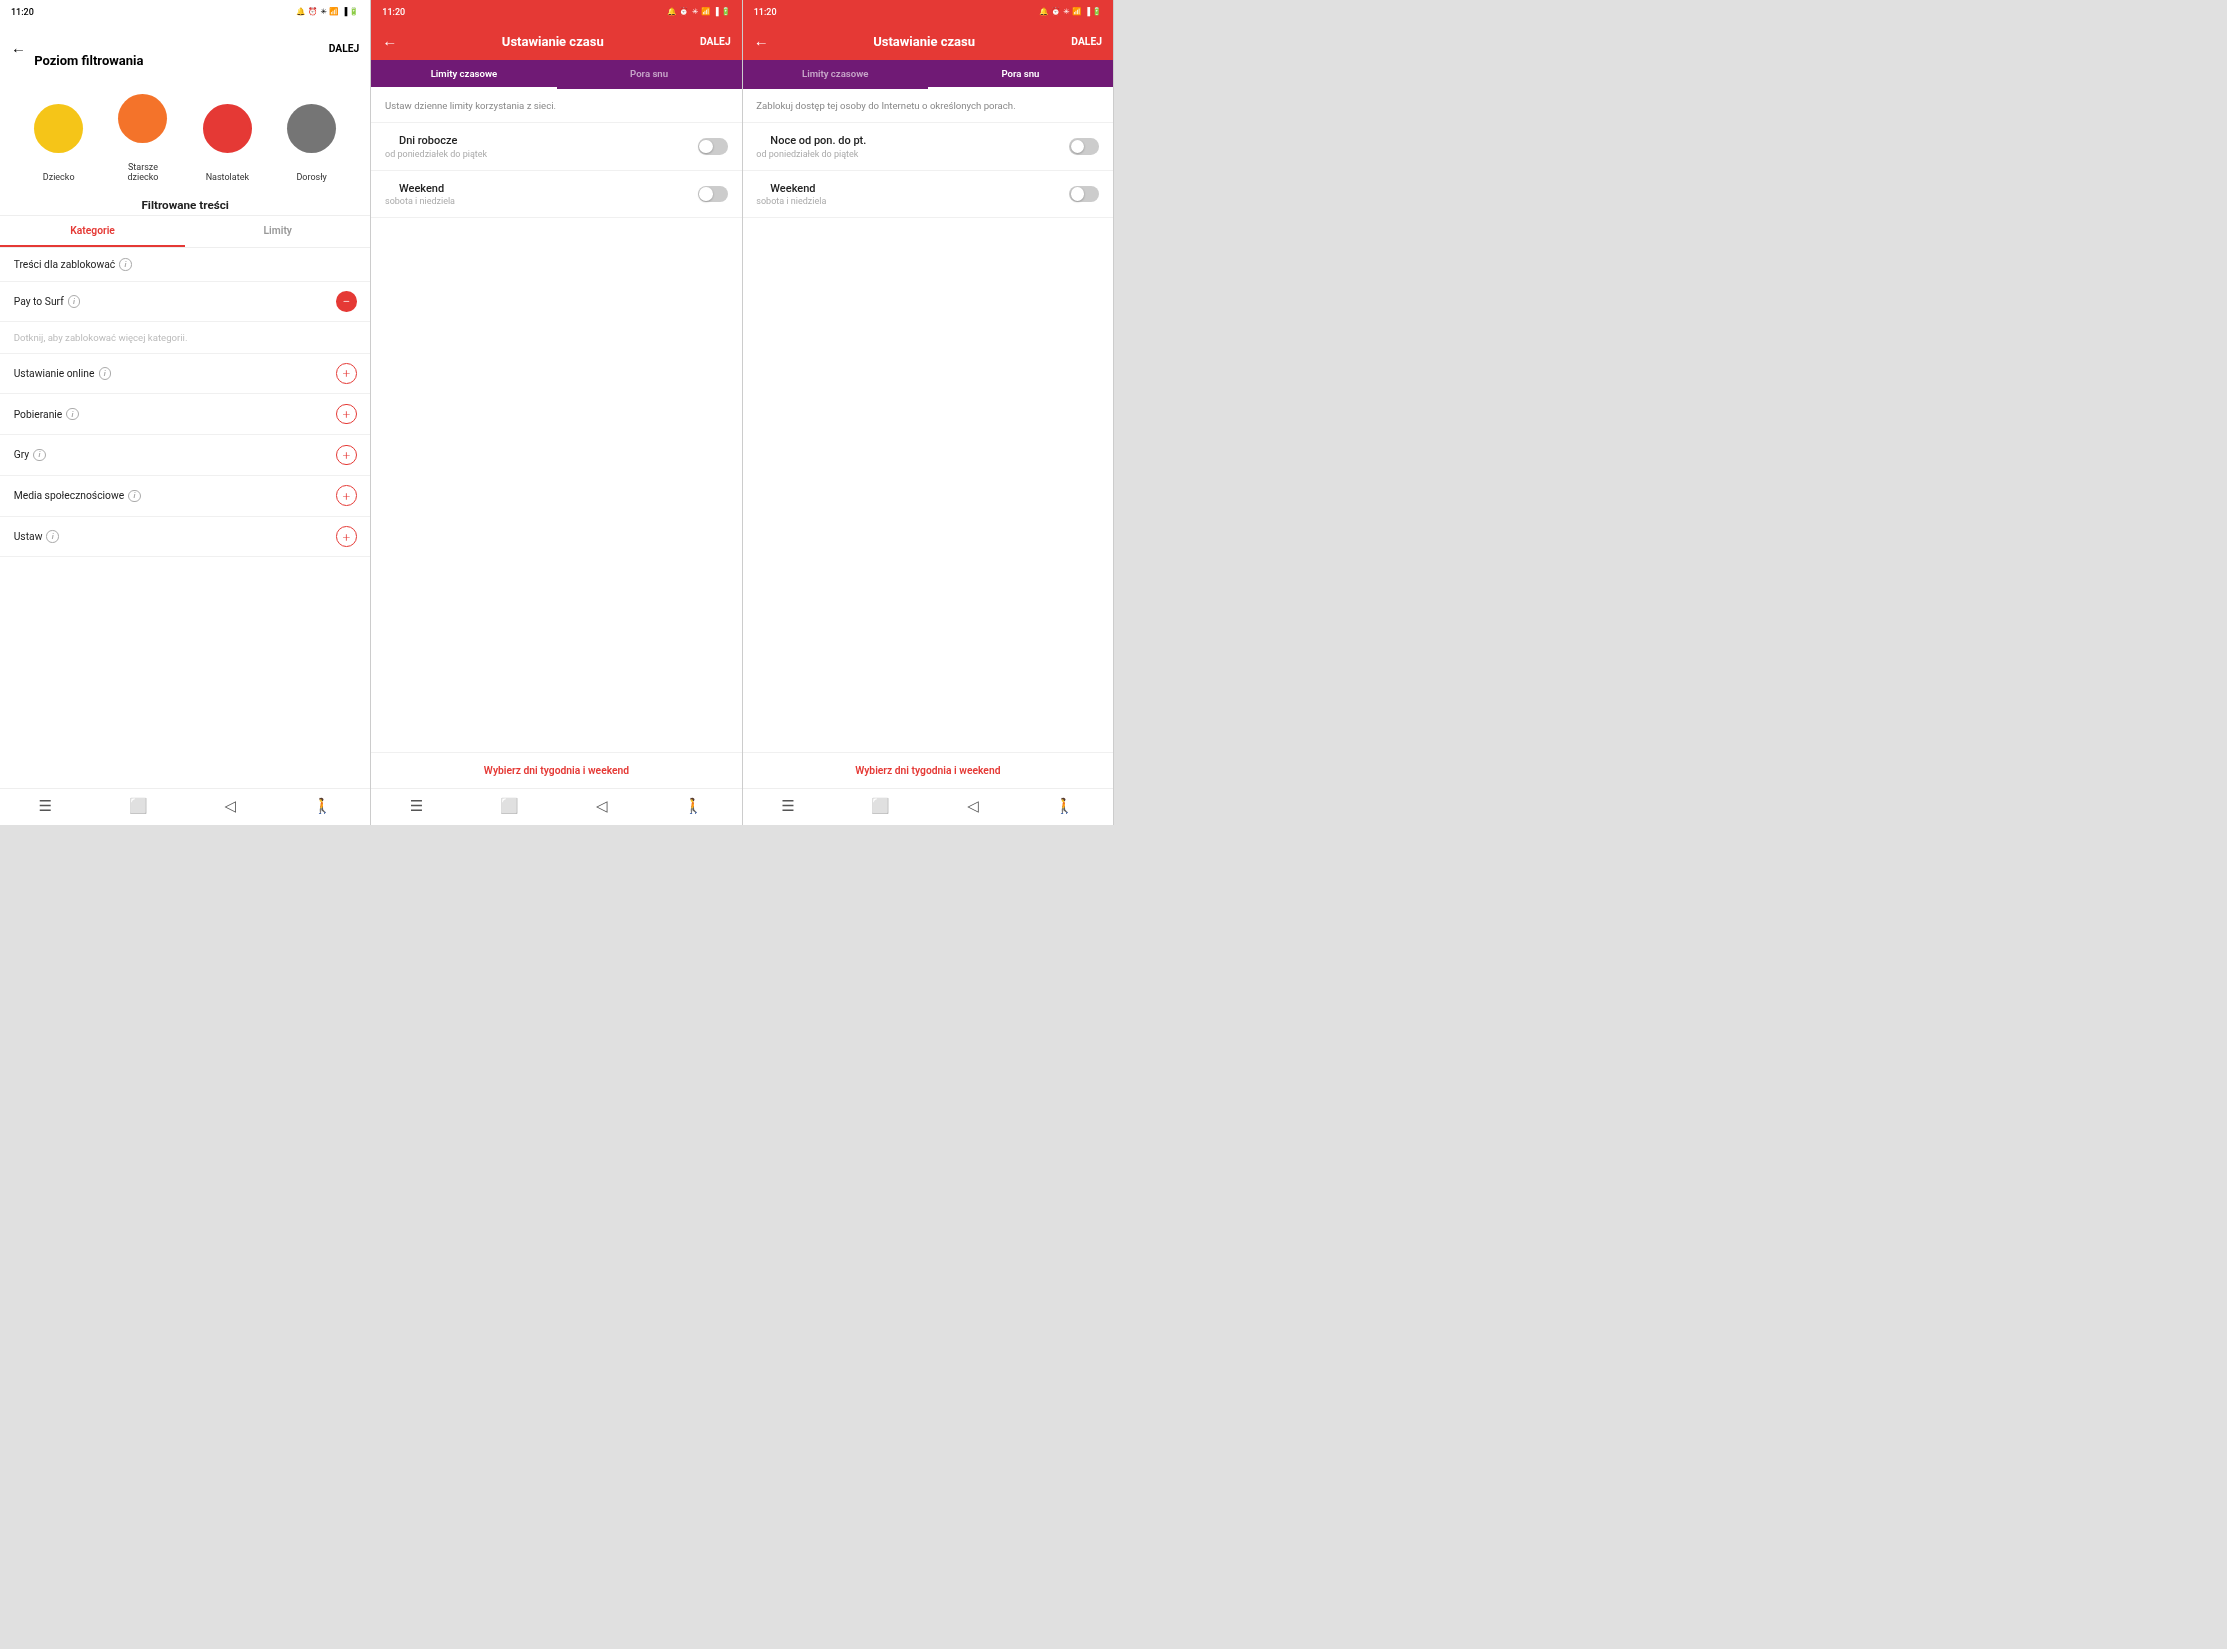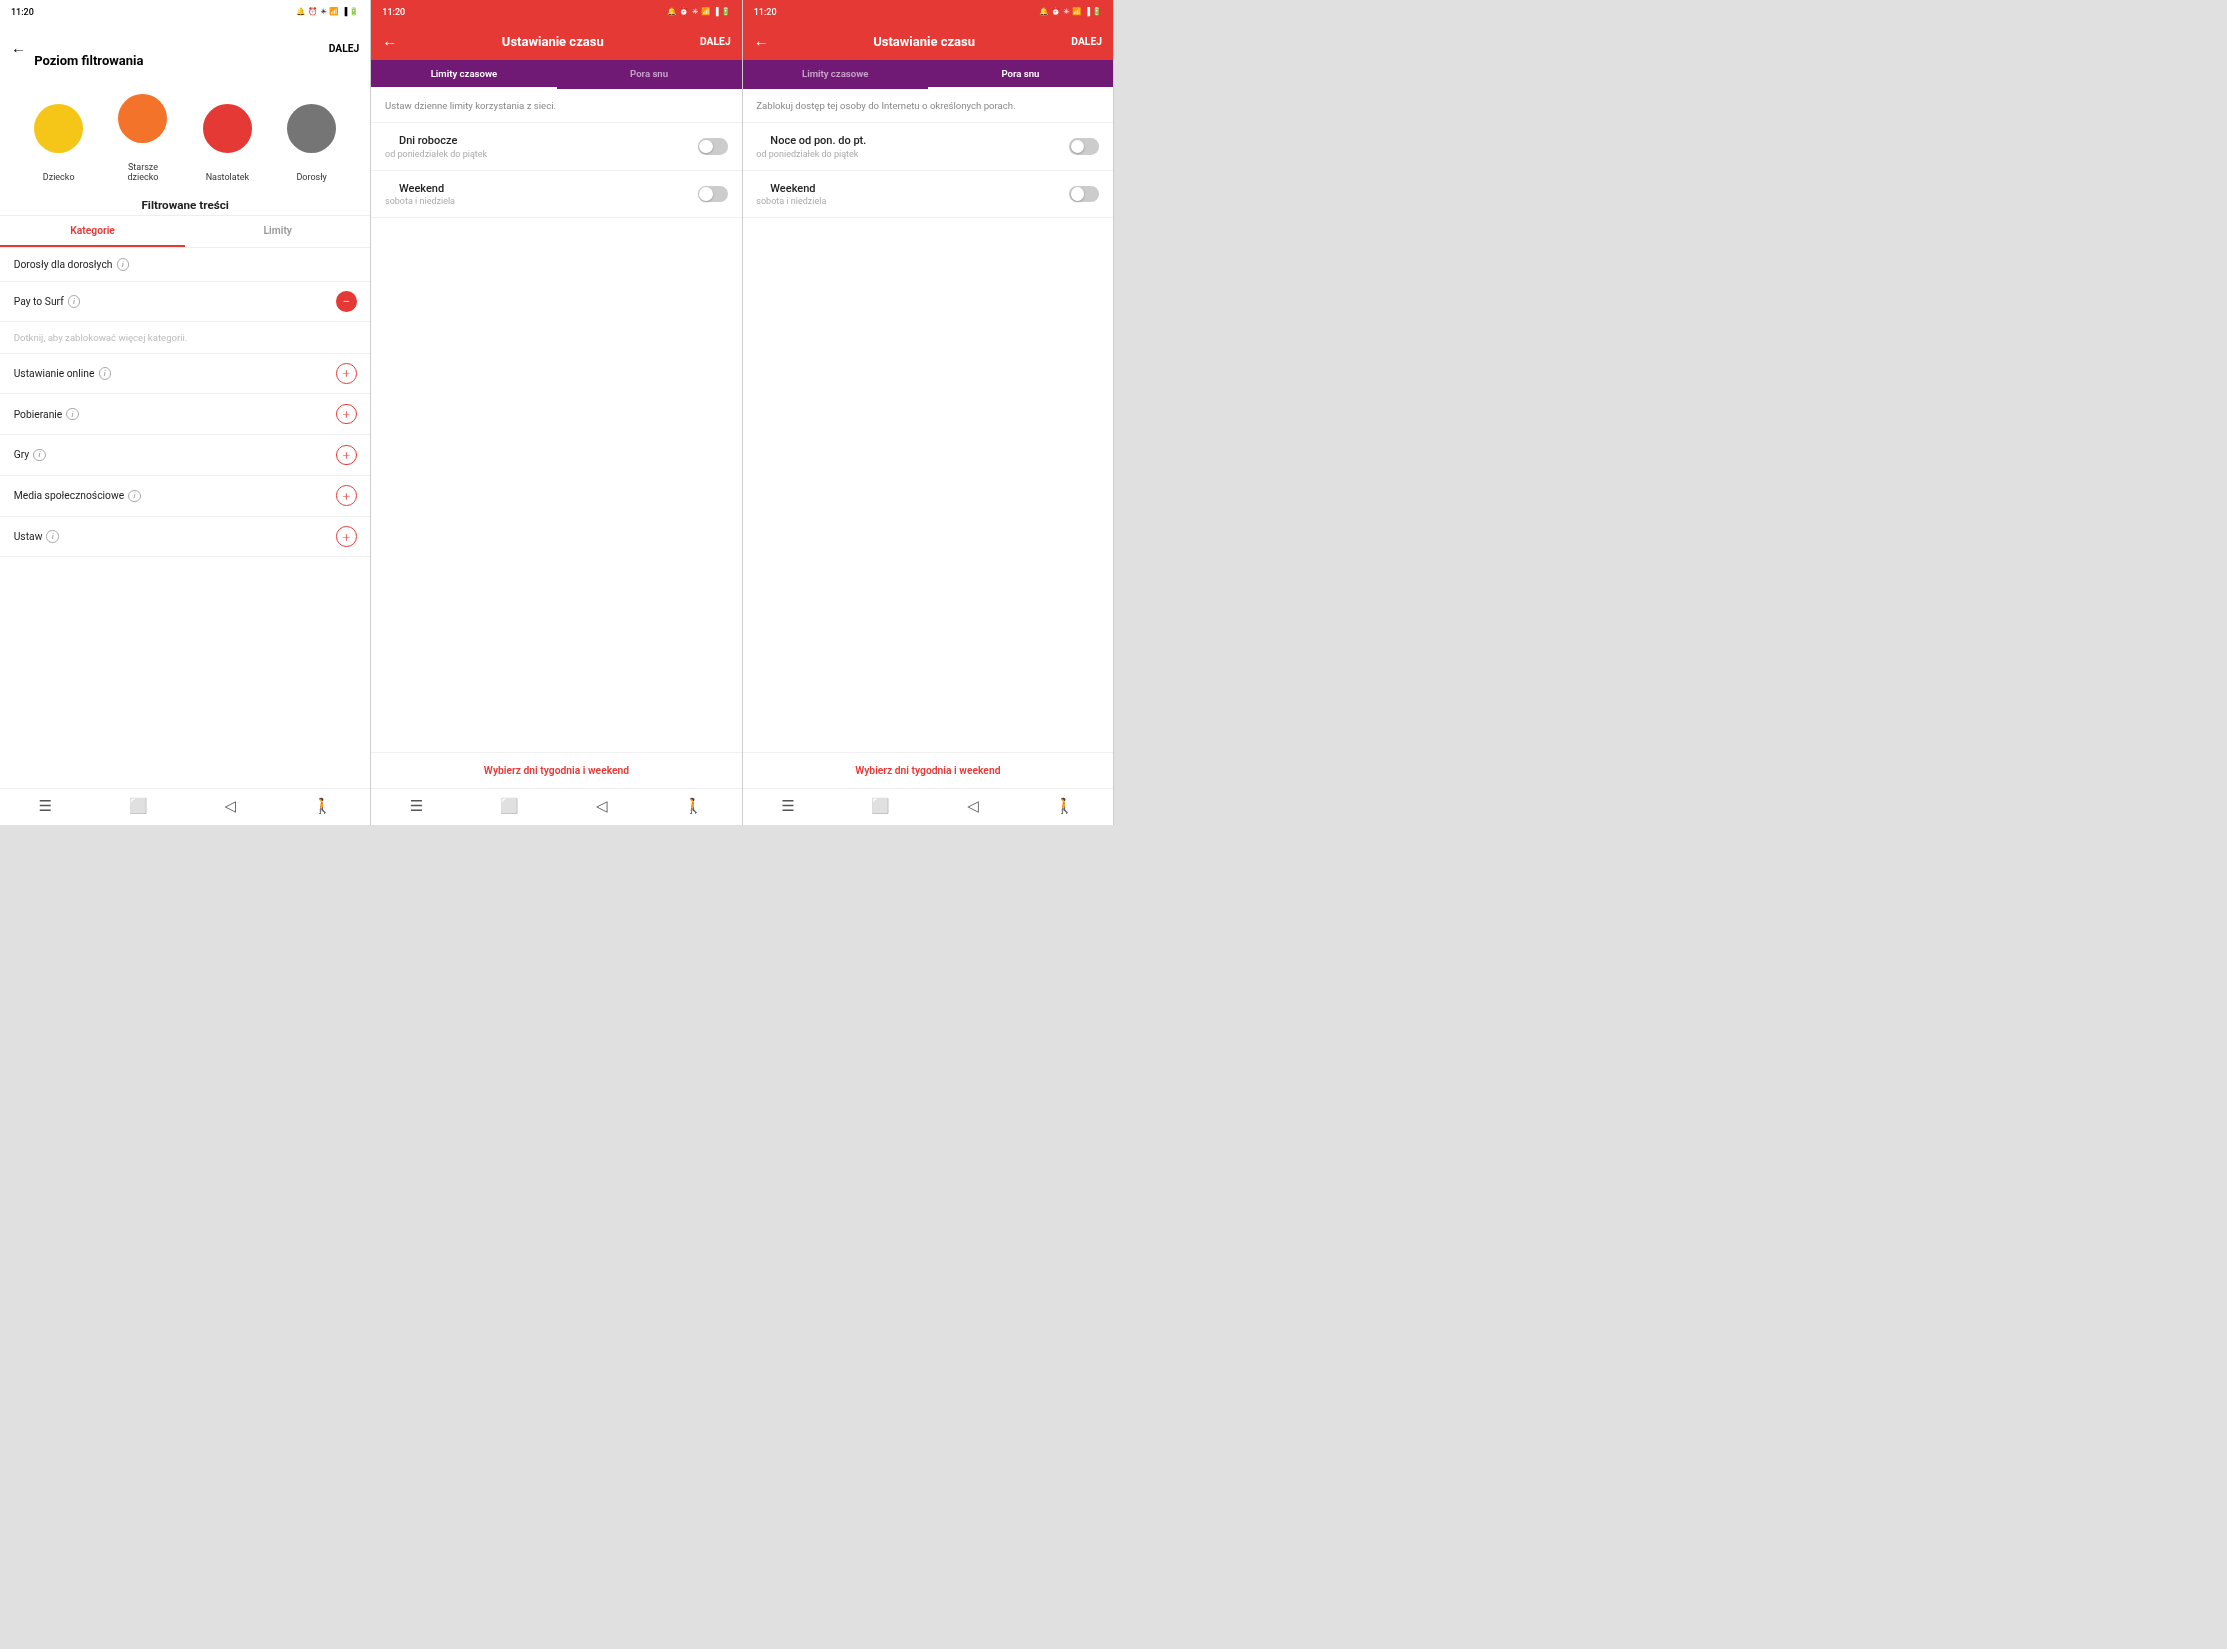--- a/index.html
+++ b/index.html
@@ -353,21 +353,21 @@
 
     <div class="section-title">Filtrowane treści</div>
 
     <div class="cat-tabs">
       <div class="cat-tab active">Kategorie</div>
       <div class="cat-tab">Limity</div>
     </div>
 
     <div class="list-item">
       <div class="item-left">
-        <span>Dorosły dla dorosłych</span>
+        <span>Treści dla zablokować</span>
         <span class="info-icon">i</span>
       </div>
     </div>
 
     <div class="list-item">
       <div class="item-left">
         <span>Pay to Surf</span>
         <span class="info-icon">i</span>
       </div>
       <div class="minus-btn">−</div>

